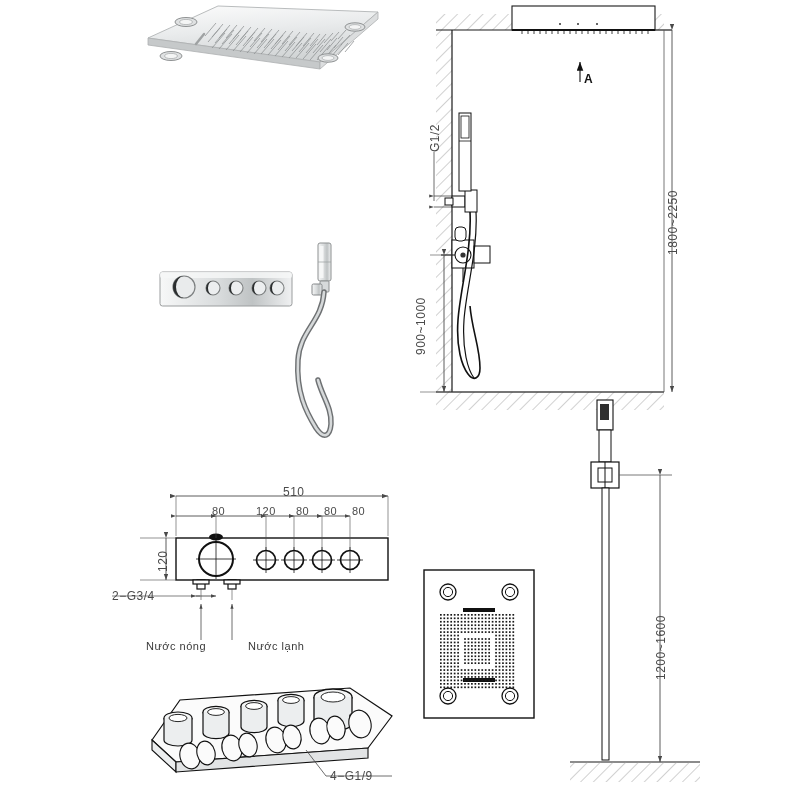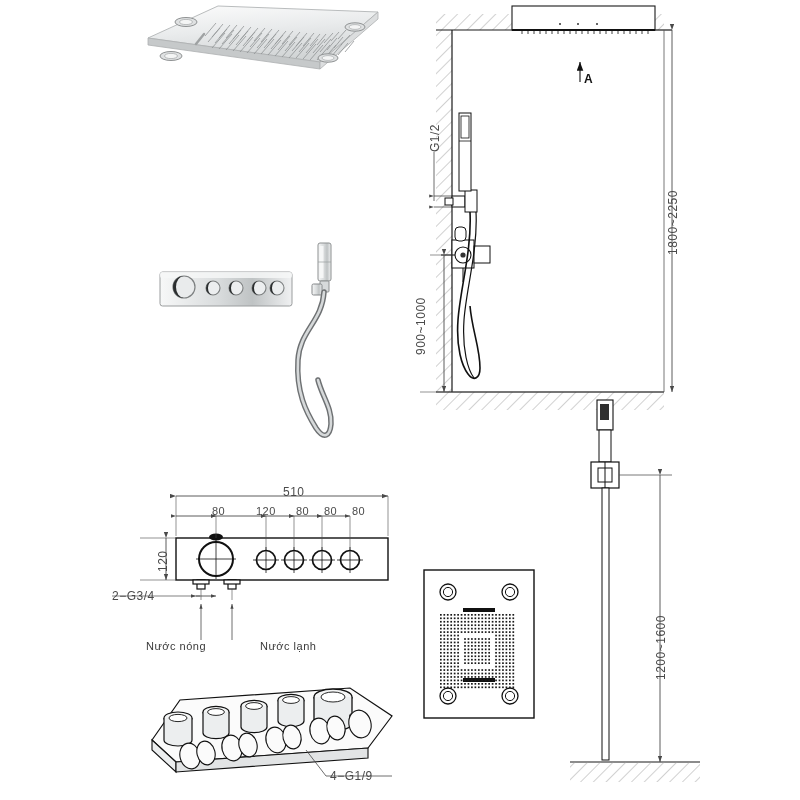--- a/index.html
+++ b/index.html
@@ -834,21 +834,21 @@
 <div class="lbl dim-sm" style="left:272px;top:505px;">80</div>
 <div class="lbl dim-sm" style="left:300px;top:505px;">80</div>
 <div class="lbl dim-sm" style="left:328px;top:505px;">80</div>
 
 <div class="lbl dim rot90" style="left:156px;top:572px;">120</div>
 
 <div class="lbl dim" style="left:112px;top:589px;">2−G3/4</div>
 <div class="lbl dim" style="left:330px;top:769px;">4−G1/9</div>
 
 <div class="lbl vn" style="left:146px;top:640px;">Nước nóng</div>
-<div class="lbl vn" style="left:248px;top:640px;padding-left:12px;">Nước lạnh</div>
+<div class="lbl vn" style="left:236px;top:640px;padding-left:12px;">Nước lạnh</div>
 
 <div class="lbl dim rot90" style="left:428px;top:152px;">G1/2</div>
 <div class="lbl dim rot90" style="left:414px;top:355px;">900~1000</div>
 <div class="lbl dim rot90" style="left:666px;top:255px;">1800~2250</div>
 <div class="lbl dim rot90" style="left:654px;top:680px;">1200~1600</div>
 
 <div class="lbl marker" style="left:584px;top:72px;">A</div>
 
 </div>
 

